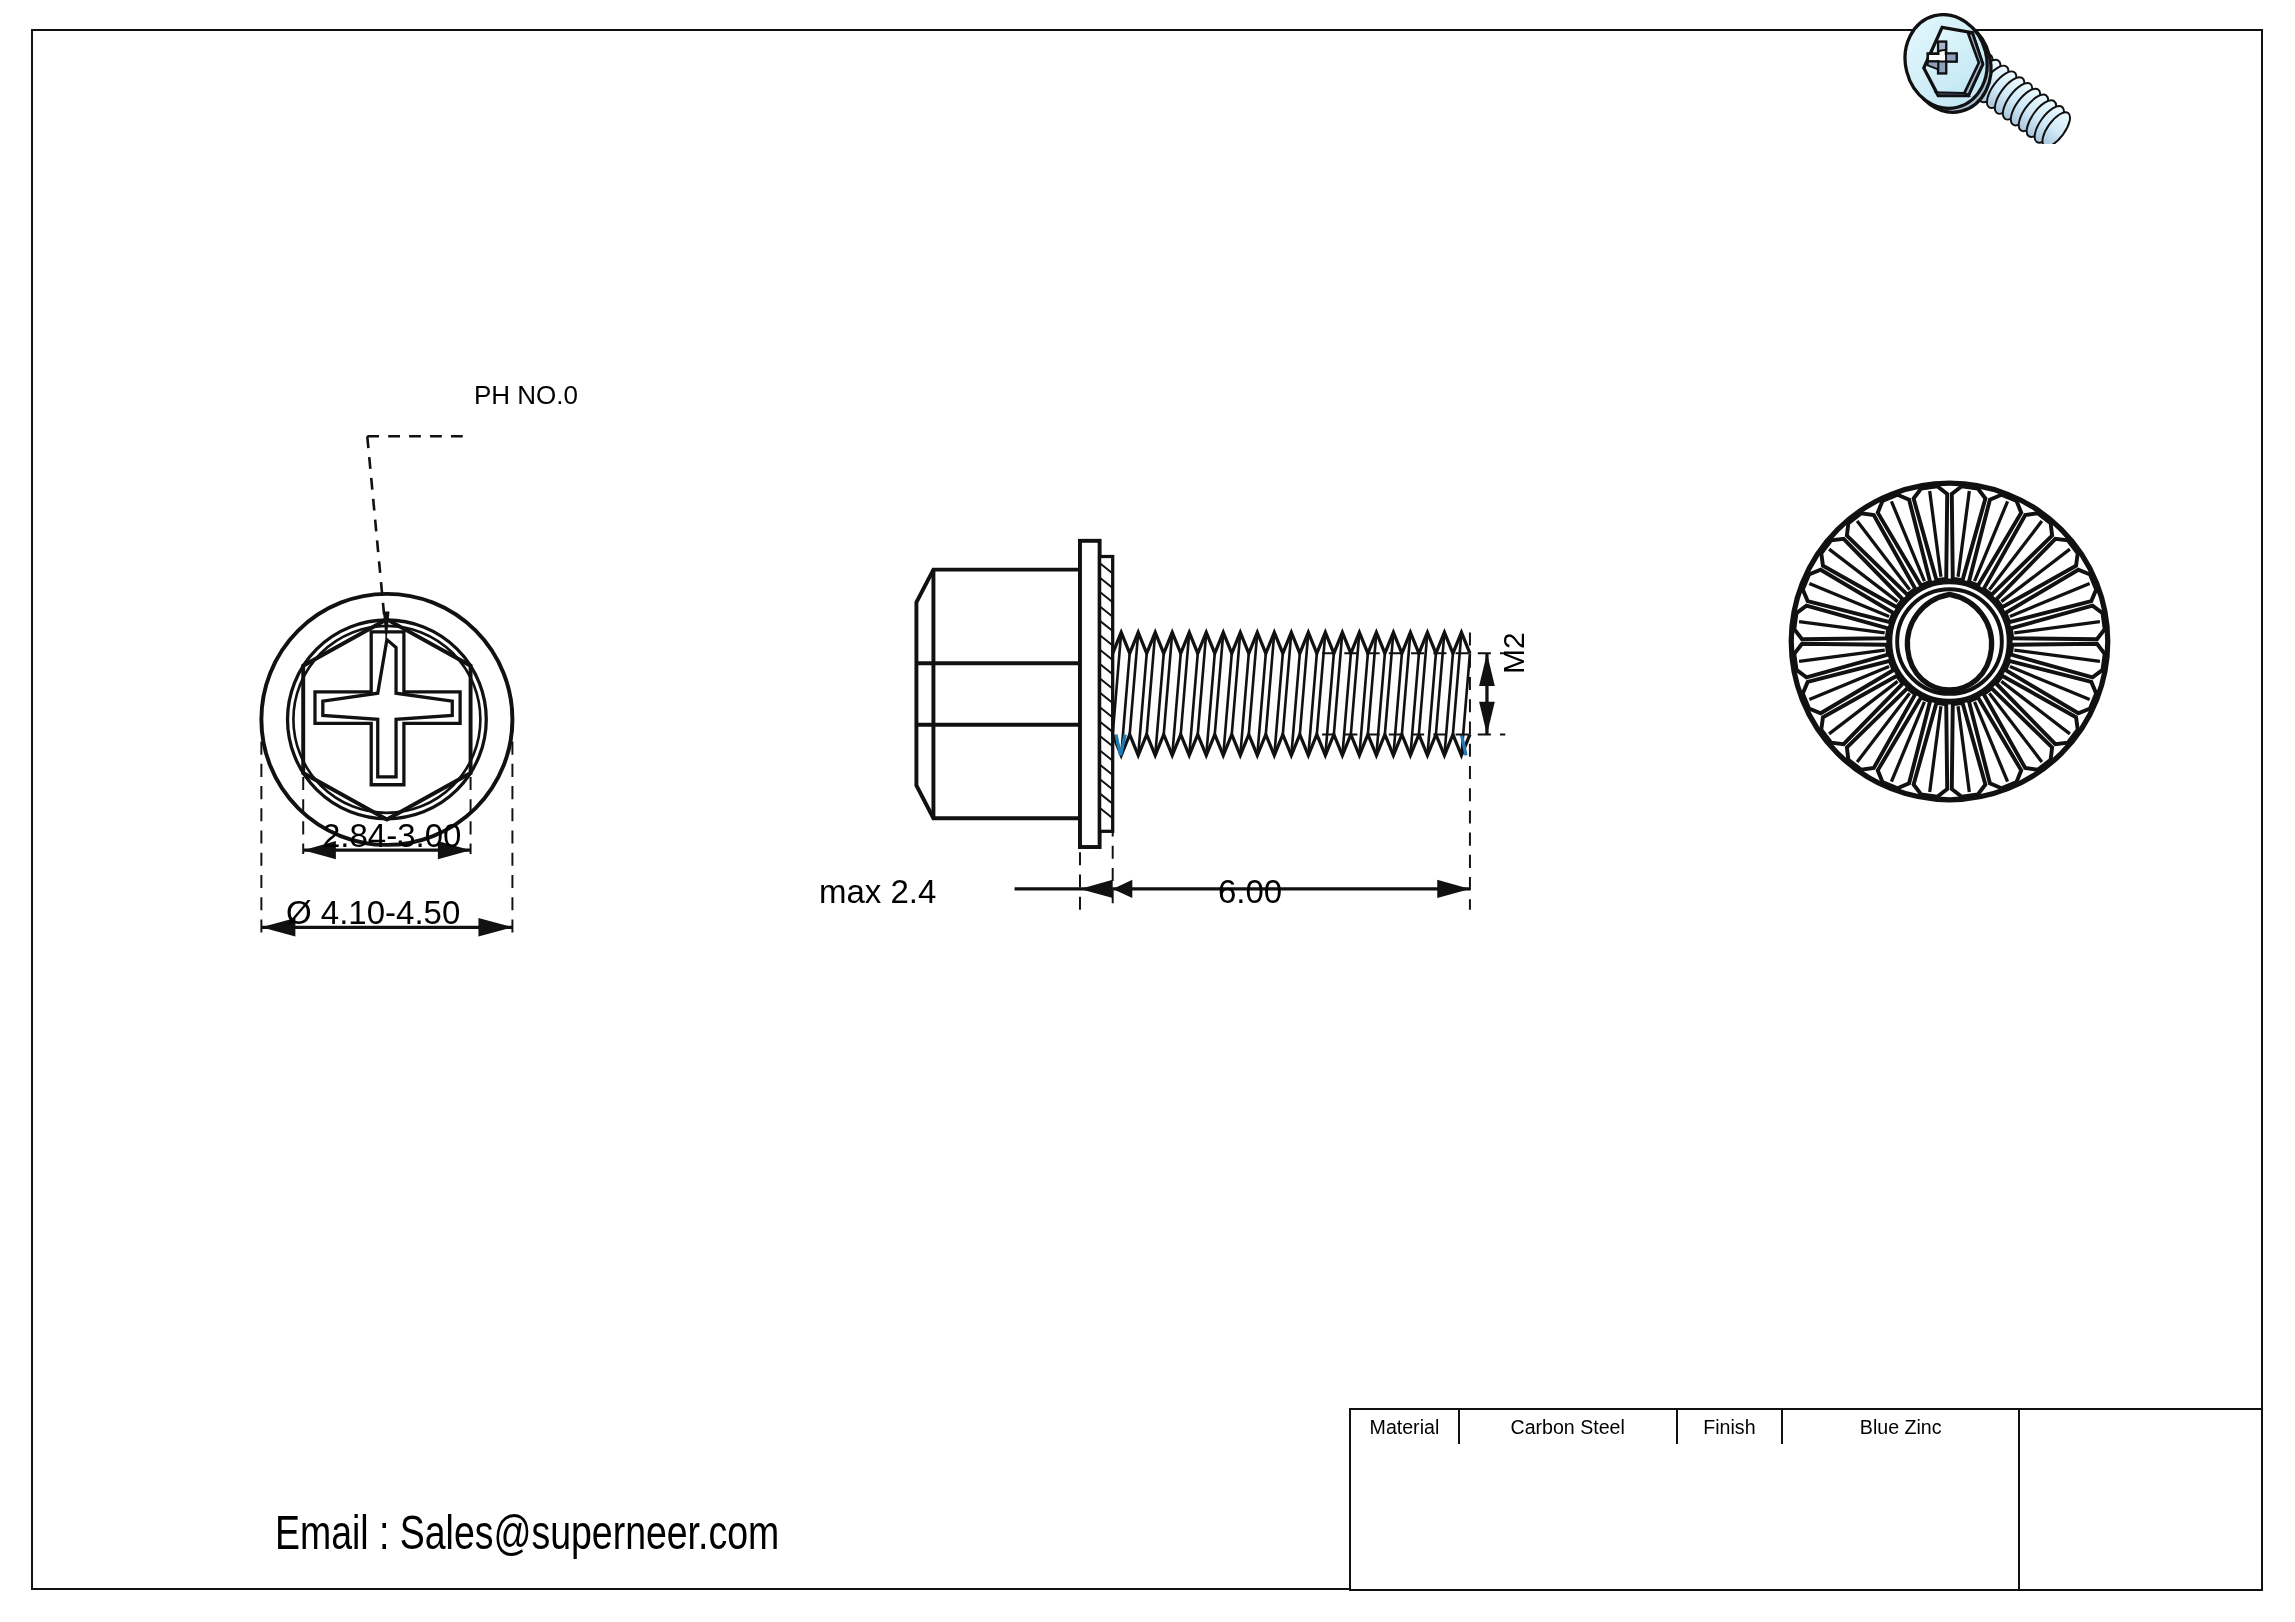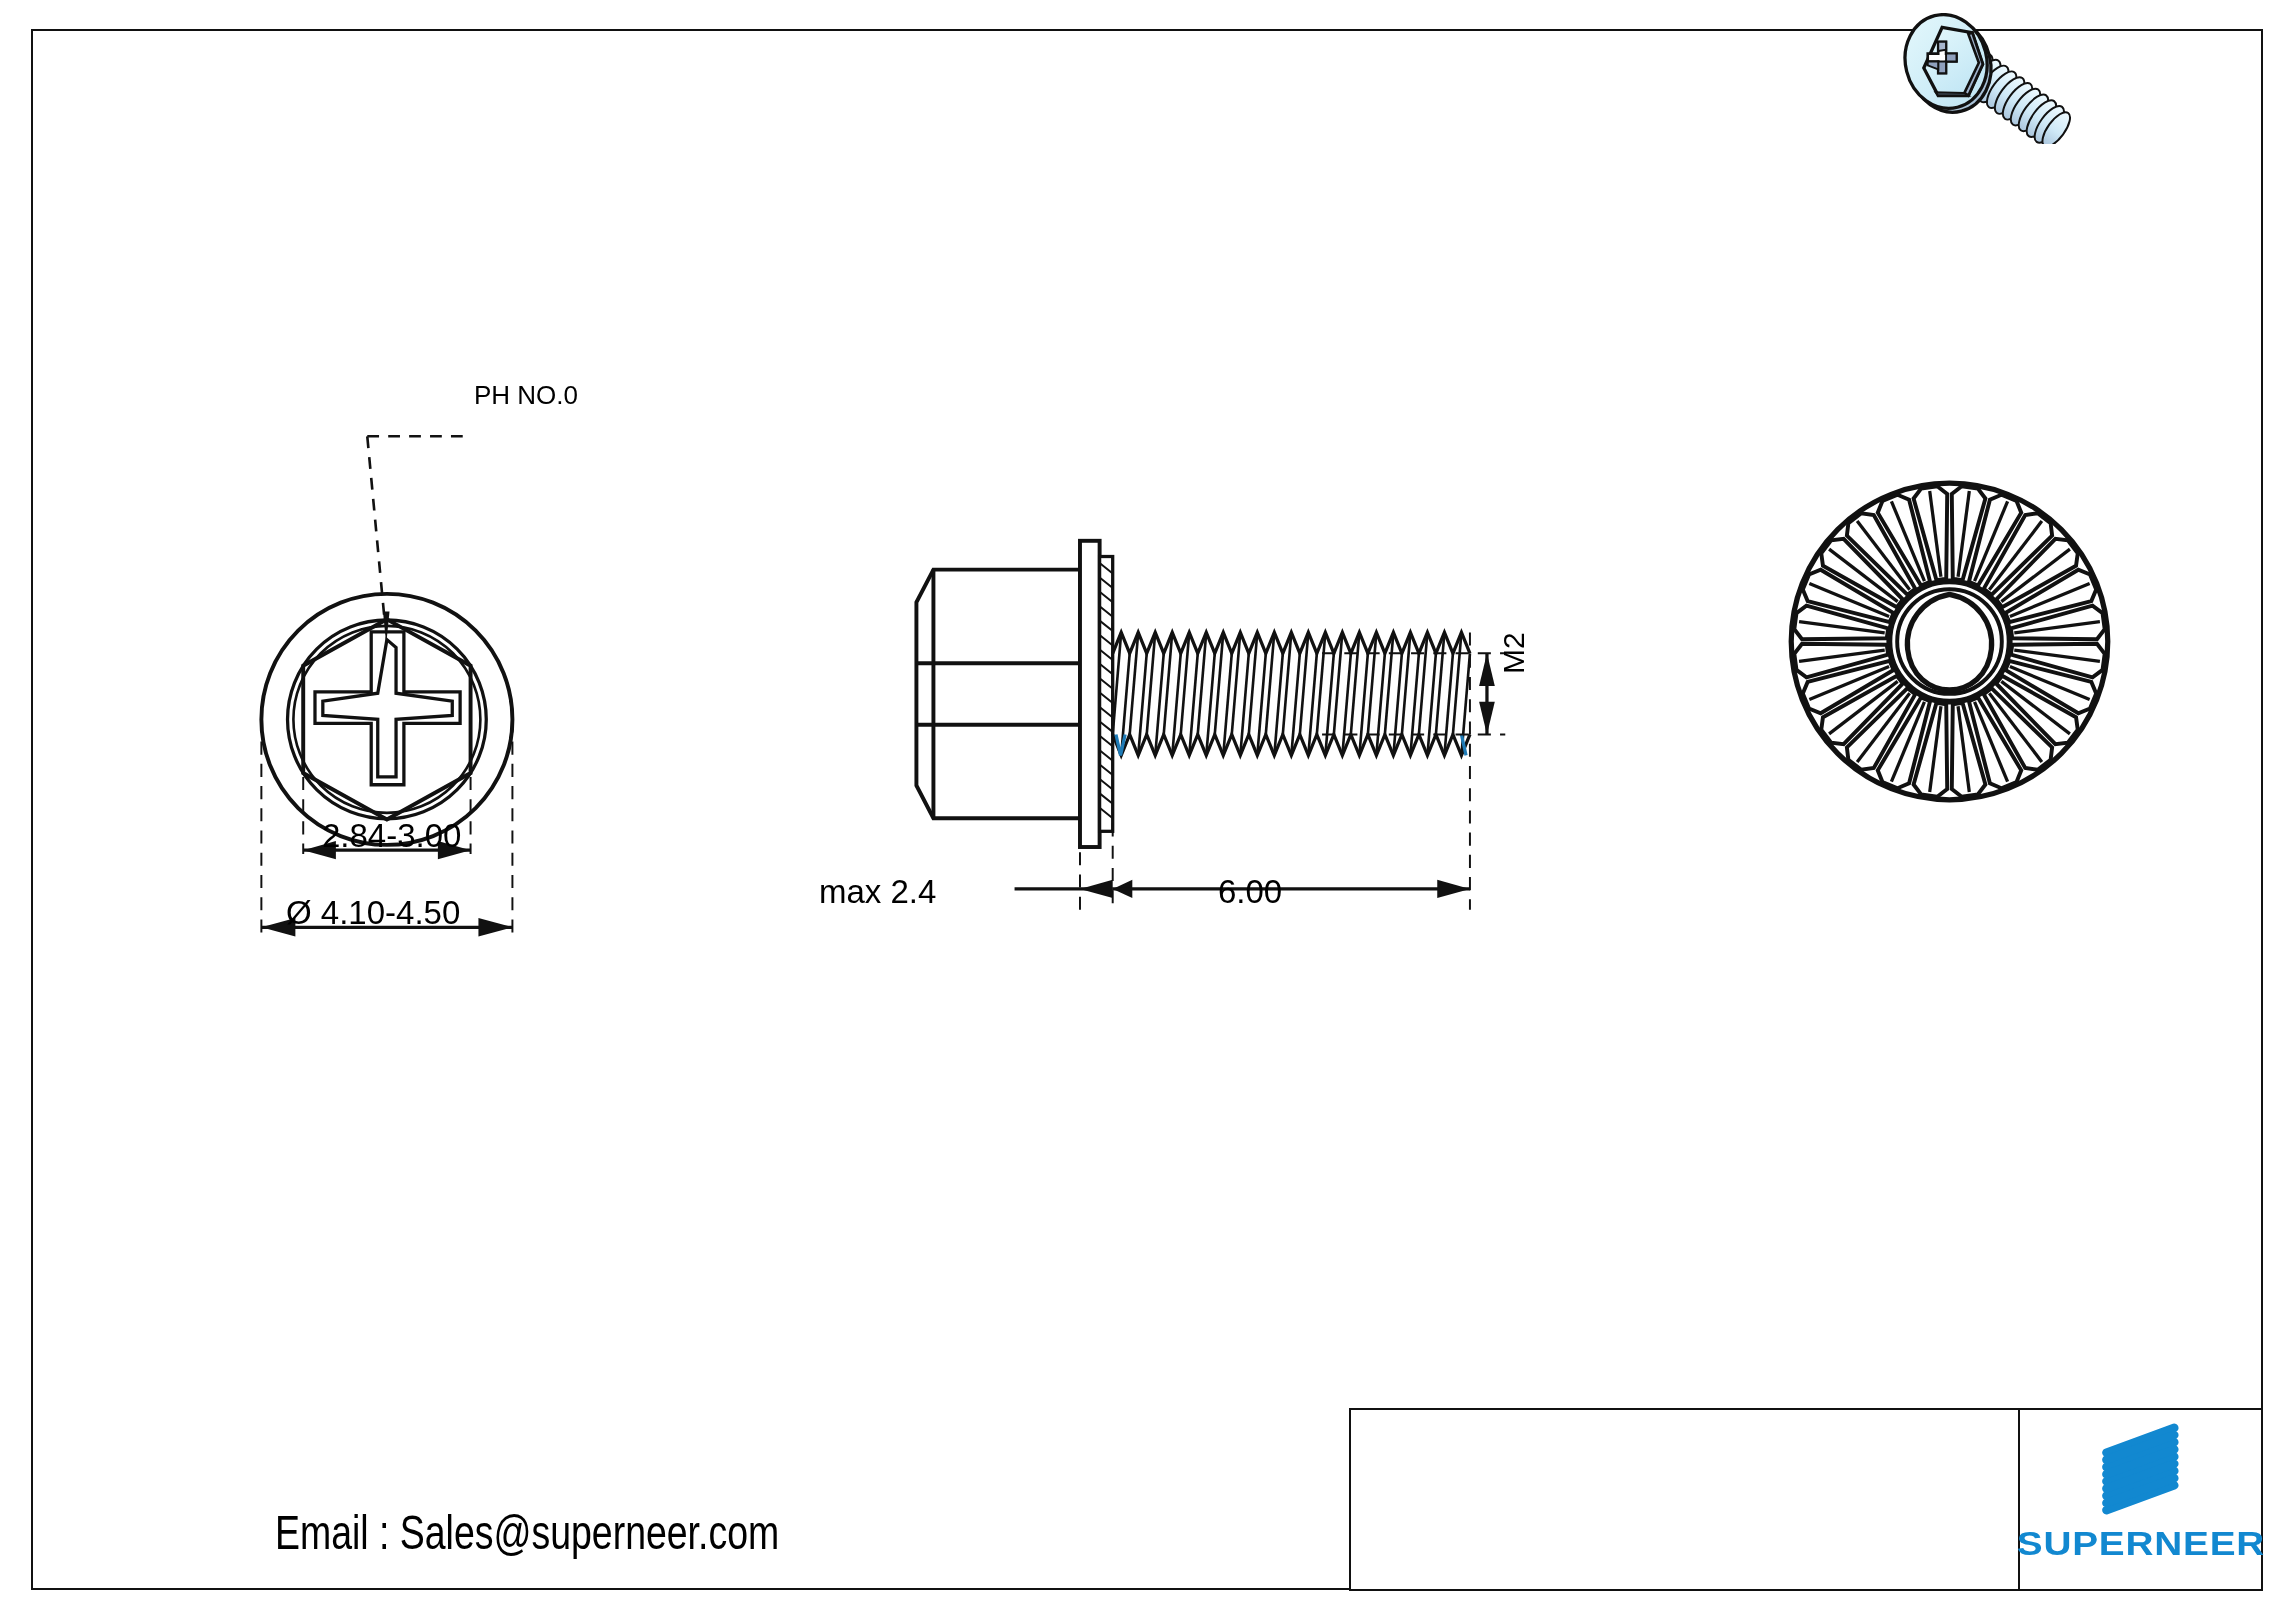--- a/index.html
+++ b/index.html
@@ -451,33 +451,21 @@
   <circle cx="250" cy="250" r="80" fill="#fff" stroke="#111" stroke-width="6"></circle>
   <path d="M250 178 C292 186 318 222 314 262 C310 302 280 324 250 324
            C220 324 190 302 186 262 C182 222 208 186 250 178 Z" fill="#fff" stroke="#111" stroke-width="8"></path>
 </svg>
 </div>
 
 <div class="email">Email : Sales@superneer.com</div>
 
 <div class="tb">
   <div class="tb-left">
-  </div>
-  <div class="tb-logo">
-    <svg class="logo-mark" viewBox="0 0 150 146">
-      <g stroke="#1288d0" stroke-width="13" stroke-linecap="round">
-        <line x1="22" y1="48" x2="126" y2="10"></line>
-        <line x1="22" y1="70" x2="126" y2="32"></line>
-        <line x1="22" y1="92" x2="126" y2="54"></line>
-        <line x1="22" y1="114" x2="126" y2="76"></line>
-        <line x1="22" y1="136" x2="126" y2="98"></line>
-      </g>
-      <g stroke="#1288d0" stroke-width="13" stroke-linecap="round">
-        <line x1="22" y1="59" x2="126" y2="21"></line>
-        <line x1="22" y1="81" x2="126" y2="43"></line>
-        <line x1="22" y1="103" x2="126" y2="65"></line>
-        <line x1="22" y1="125" x2="126" y2="87"></line>
-      </g>
-    </svg>
-    <div class="logo-word">SUPERNEER</div>
+    <div class="tb-row">
+      <div class="tb-cell c-lbl">Material</div>
+      <div class="tb-cell c-val">Carbon Steel</div>
+      <div class="tb-cell c-fin">Finish</div>
+      <div class="tb-cell c-fval last">Blue Zinc</div>
+    </div>
   </div>
 </div>
 
 
 </body></html>

